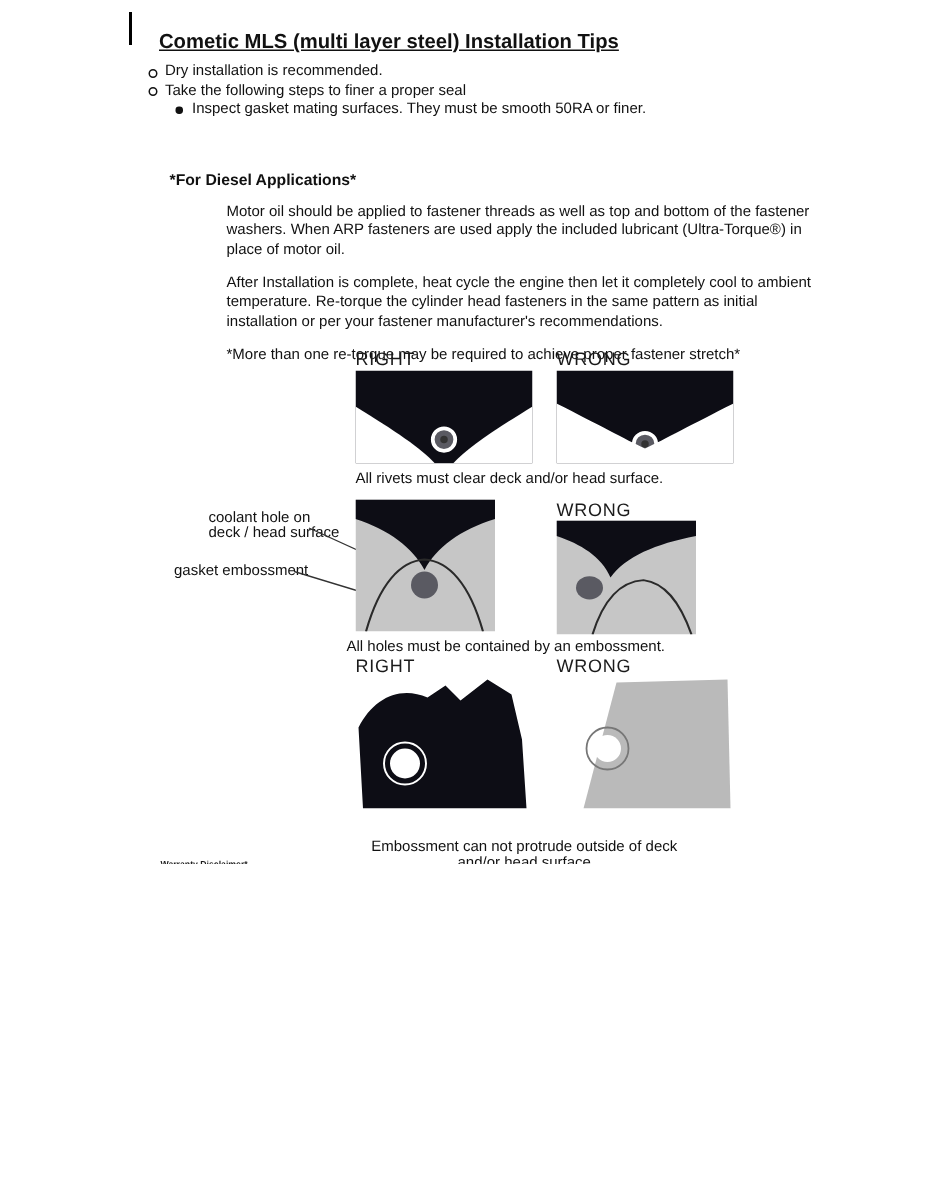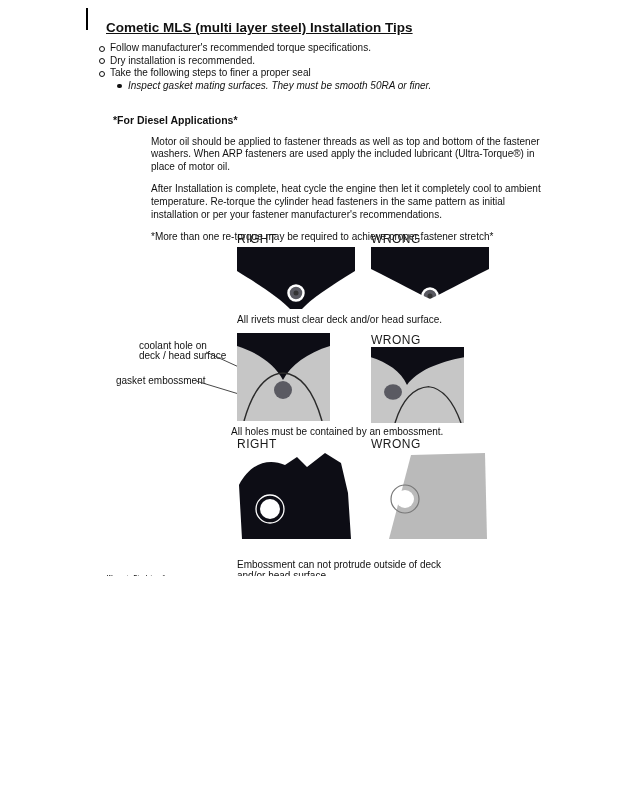--- a/index.html
+++ b/index.html
@@ -10,50 +10,49 @@
   }
   .abs { position:absolute; }
 
   .edge-mark { left:86px; top:8px; width:2px; height:22px; background:#000; }
 
   .title { left:106px; top:20px; font-size:13.5px; font-weight:bold; text-decoration:underline; white-space:nowrap; }
 
   .tips { left:98px; top:42px; width:462px; font-size:10px; line-height:12.6px; list-style:none; }
   .tip { position:relative; padding-left:12px; }
   .tip::before { content:""; position:absolute; left:1px; top:3.6px; width:4px; height:4px; border:1px solid #111; border-radius:50%; }
-  .subtip { position:relative; padding-left:11px; margin-left:19px;font-style:italic; }
+  .subtip { position:relative; padding-left:11px; margin-left:19px; }
   .subtip::before { content:""; position:absolute; left:0; top:4px; width:4.6px; height:4.6px; background:#111; border-radius:50%; }
 
   .diesel { left:113px; top:114px; width:430px; font-size:10px; line-height:12.6px; }
   .diesel h2 { font-size:10.5px; font-weight:bold; margin-bottom:9px; }
   .diesel p { margin-bottom:10px;margin-left:38px; }
 
   .dg-header { font-size:12px; color:#1a1a1a; letter-spacing:0.5px; }
-  .dg-caption { font-size:10px; color:#111; }
+  .dg-caption { font-size:10px; color:#111;text-align:center; }
   .dg-label { font-size:10px; line-height:10px; color:#111; }
   .dg-img { display:block; }
 
   .disclaimer { left:107px; top:574px; width:406px; font-size:5.2px; line-height:6.2px; color:#1c1c1c; }
   .disclaimer h3 { font-size:5.8px; font-weight:bold; margin-bottom:4px; }
   .disclaimer p { margin-bottom:5.5px; }
   .disclaimer p.tight { margin-bottom:1.5px; }
 
   .footer { left:388px; top:757px; font-size:13.5px; color:#4c1d95; }
 </style>
 </head>
 <body>
 
 <div class="page">
 
   <div class="abs edge-mark"></div>
 
   <h1 class="abs title">Cometic MLS (multi layer steel) Installation Tips</h1>
 
   <ul class="abs tips">
-    <li class="tip"><span>Follow manufacturer's recommended torque specifications.</span></li>
     <li class="tip"><span>Dry installation is recommended.</span></li>
     <li class="tip"><span>Take the following steps to finer a proper seal</span></li>
     <li class="subtip"><span>Inspect gasket mating surfaces.  They must be smooth 50RA or finer.</span></li>
   </ul>
 
   <div class="abs diesel">
     <h2>*For Diesel Applications*</h2>
     <p>Motor oil should be applied to fastener threads as well as top and bottom of the fastener washers. When ARP fasteners are used apply the included lubricant (Ultra-Torque®) in place of motor oil.</p>
     <p>After Installation is complete, heat cycle the engine then let it completely cool to ambient temperature. Re-torque the cylinder head fasteners in the same pattern as initial installation or per your fastener manufacturer's recommendations.</p>
     <p>*More than one re-torque may be required to achieve proper fastener stretch*</p>

